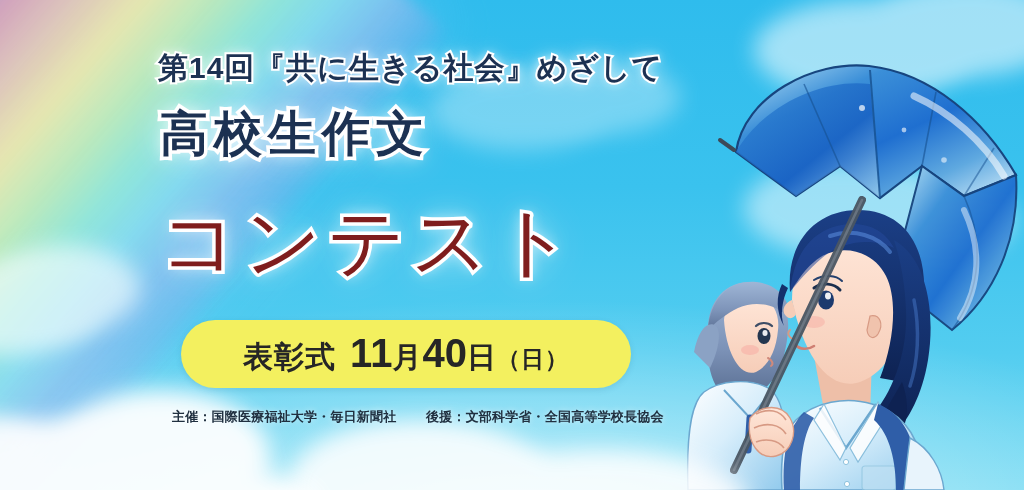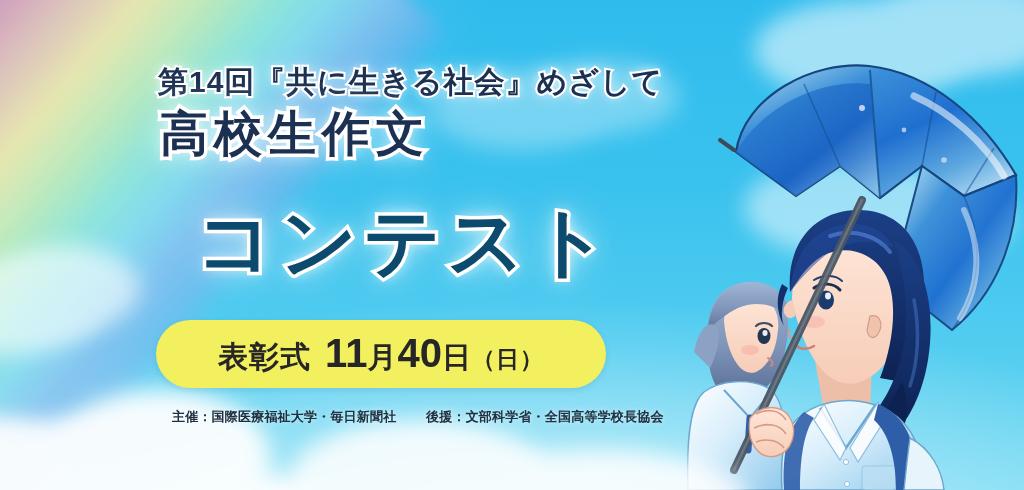--- a/index.html
+++ b/index.html
@@ -91,21 +91,21 @@
 
   
   .copy{
     position:absolute;
     left:0;top:0;width:660px;height:490px;
     pointer-events:none;
   }
   .copy > *{pointer-events:auto;}
 
   .subtitle{
-    position:absolute;left:158px;top:62px;
+    position:absolute;left:158px;top:48px;
     font-size:30px;font-weight:700;
     letter-spacing:1px;
     color:#1c3152;
     white-space:nowrap;
     -webkit-text-stroke:4px #ffffff;
     paint-order:stroke fill;
     text-shadow:
       0 0 10px rgba(255,255,255,.95),
       0 0 20px rgba(255,255,255,.8);
   }
@@ -119,36 +119,35 @@
     white-space:nowrap;
     -webkit-text-stroke:7px #ffffff;
     paint-order:stroke fill;
     text-shadow:
       0 0 14px rgba(255,255,255,.95),
       0 0 28px rgba(255,255,255,.75),
       0 0 46px rgba(255,255,255,.5);
   }
   .title-line2{
     position:absolute;left:160px;top:205px;
-    font-size:76px;font-weight:700;
+    font-size:76px;font-weight:400;
     line-height:.98;
     letter-spacing:6px;
-    color:#0c4a6e;
+    color:#7f1d1d;
     white-space:nowrap;
     -webkit-text-stroke:7px #ffffff;
     paint-order:stroke fill;
     text-shadow:
       0 0 14px rgba(255,255,255,.95),
       0 0 28px rgba(255,255,255,.75),
       0 0 46px rgba(255,255,255,.5);
-    margin-left: 36px;
   }
 
   .badge{
-    position:absolute;left:156px;top:320px;
+    position:absolute;left:181px;top:320px;
     width:450px;height:68px;
     background:#f3f05f;
     border-radius:40px;
     display:flex;align-items:center;justify-content:center;
     box-shadow:0 2px 6px rgba(0,70,110,.12);
   }
   .badge-text{
     font-size:33px;font-weight:700;
     color:#262626;
     letter-spacing:1px;

